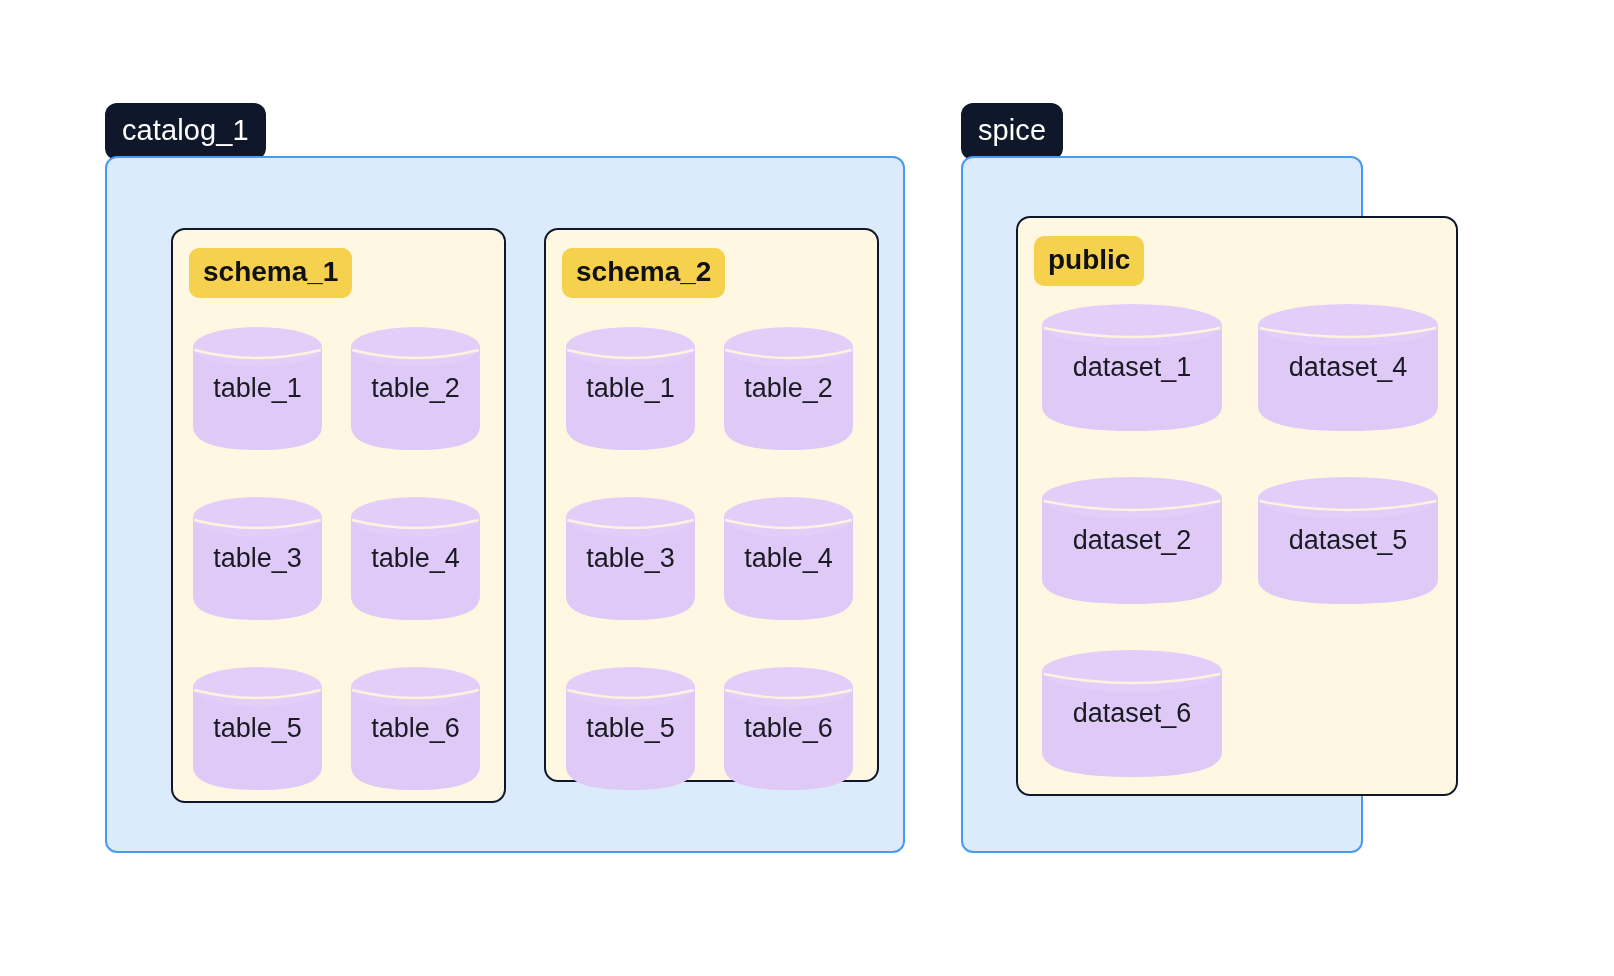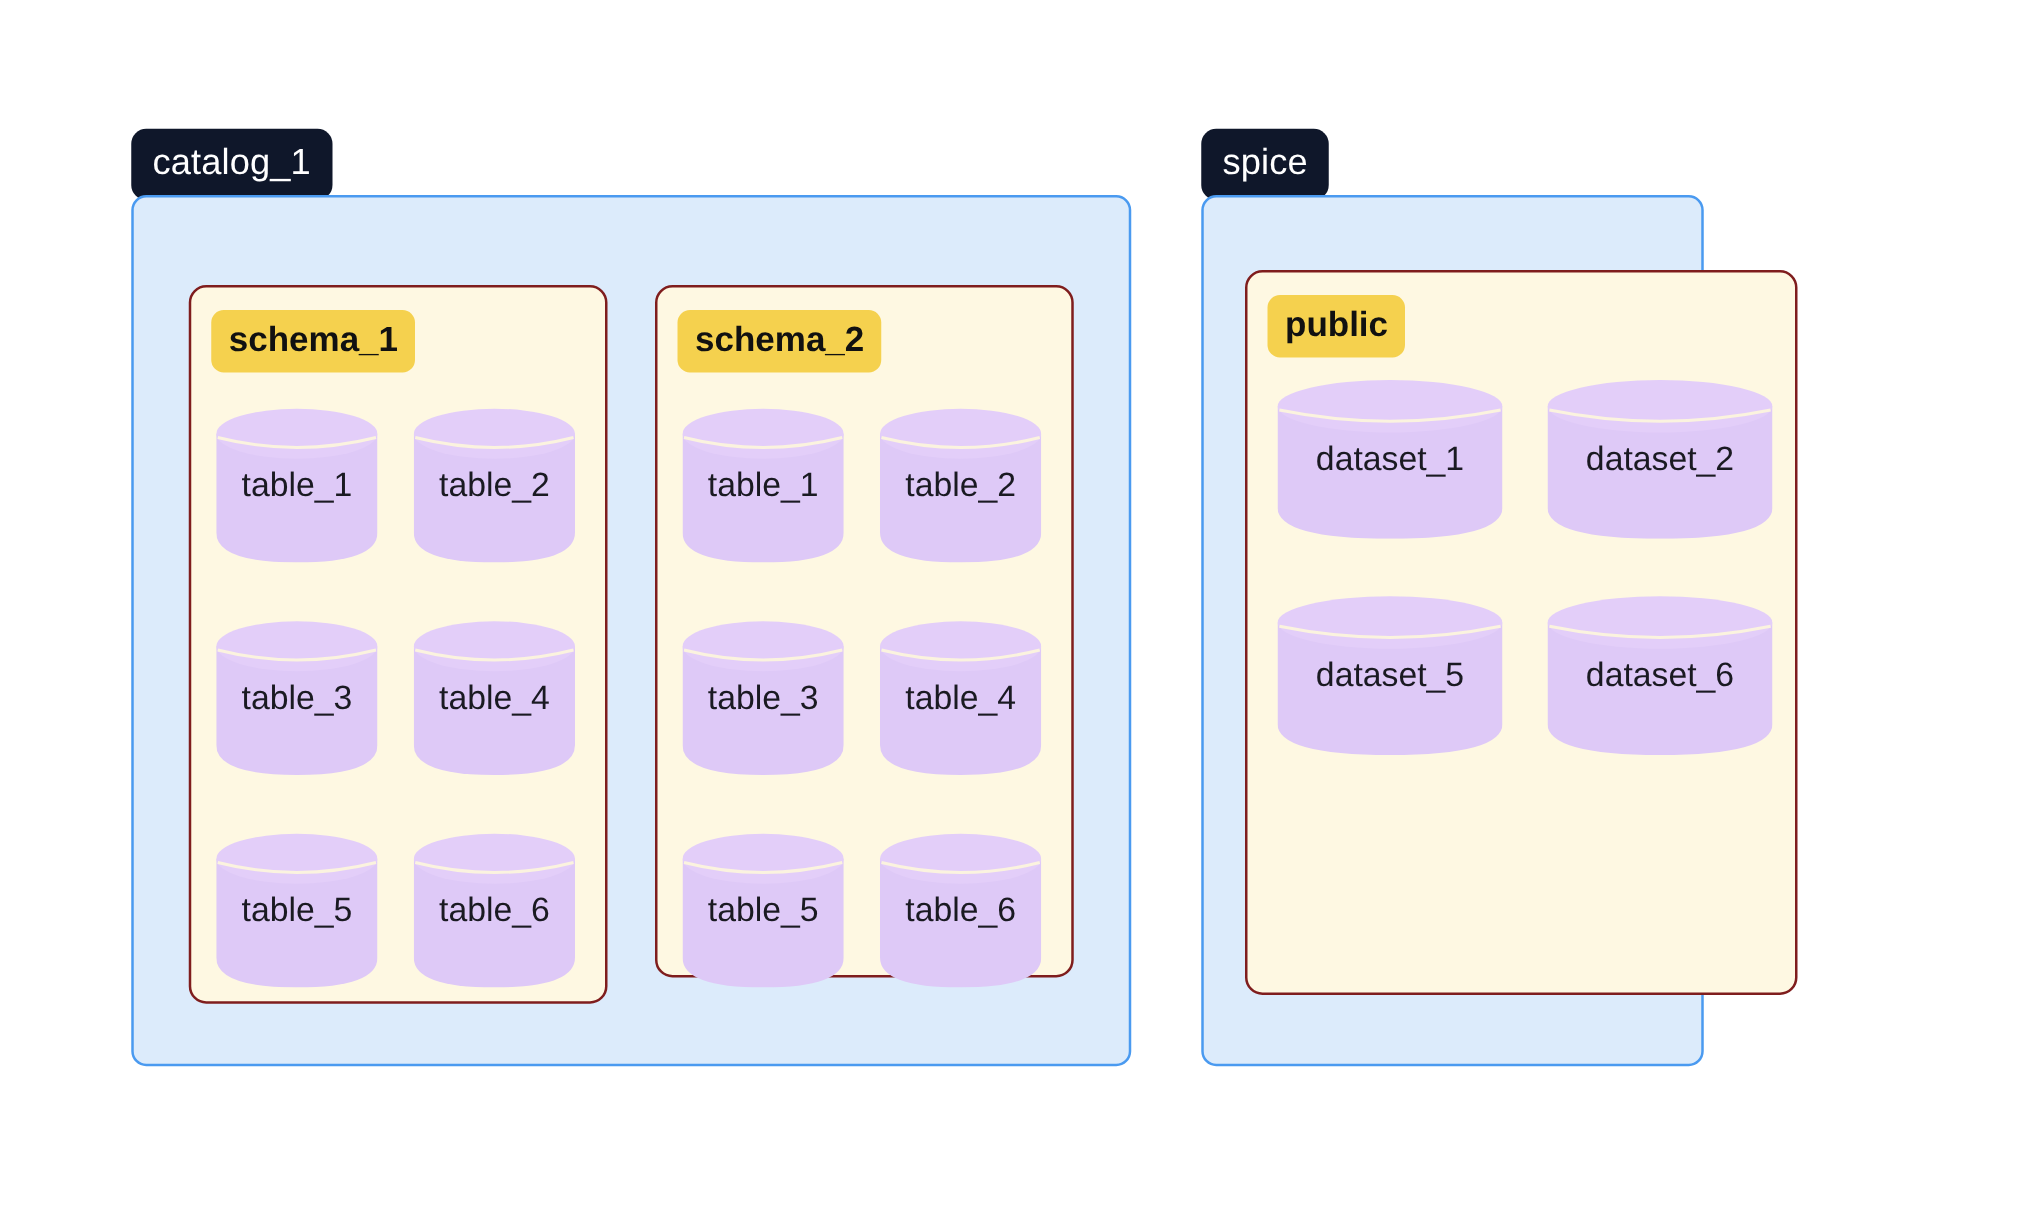--- a/index.html
+++ b/index.html
@@ -47,23 +47,24 @@
     background: #DCEBFB;
     border: 2px solid #4A9AF0;
     border-radius: 12px;
     box-sizing: border-box;
   }
 
   
   .schema-panel {
     position: absolute;
     background: #FEF8E2;
-    border: 2px solid #7f1d1d;
+    border: 2px solid #0f172a;
     border-radius: 14px;
     box-sizing: border-box;
+    margin-left: 20px;
   }
 
   .schema-badge {
     position: absolute;
     top: 18px;
     left: 16px;
     background: #F5D14E;
     color: #111111;
     font-size: 28px;
     font-weight: 700;
@@ -258,20 +259,28 @@
 
           <div class="cylinder" style="width:180px;height:128px;align-items:center;">
             <svg viewBox="0 0 180 128" preserveAspectRatio="none">
               <path d="M0,22 L0,103 Q0,128 90,128 Q180,128 180,103 L180,22 Z" fill="#DEC9F7"></path>
               <ellipse cx="90" cy="22" rx="90" ry="21" fill="#E3CEF9"></ellipse>
               <path d="M1.5,25 Q90,43 178.5,25" fill="none" stroke="#FBF3DF" stroke-width="2.4"></path>
             </svg>
             <span class="cyl-label">dataset_1</span>
           </div>
 
+          <div class="cylinder" style="width:180px;height:128px;">
+            <svg viewBox="0 0 180 128" preserveAspectRatio="none">
+              <path d="M0,22 L0,103 Q0,128 90,128 Q180,128 180,103 L180,22 Z" fill="#DEC9F7"></path>
+              <ellipse cx="90" cy="22" rx="90" ry="21" fill="#E3CEF9"></ellipse>
+              <path d="M1.5,25 Q90,43 178.5,25" fill="none" stroke="#FBF3DF" stroke-width="2.4"></path>
+            </svg>
+            <span class="cyl-label">dataset_4</span>
+          </div>
 
           <div class="cylinder" style="width:180px;height:128px;">
             <svg viewBox="0 0 180 128" preserveAspectRatio="none">
               <path d="M0,22 L0,103 Q0,128 90,128 Q180,128 180,103 L180,22 Z" fill="#DEC9F7"></path>
               <ellipse cx="90" cy="22" rx="90" ry="21" fill="#E3CEF9"></ellipse>
               <path d="M1.5,25 Q90,43 178.5,25" fill="none" stroke="#FBF3DF" stroke-width="2.4"></path>
             </svg>
             <span class="cyl-label">dataset_2</span>
           </div>
 

